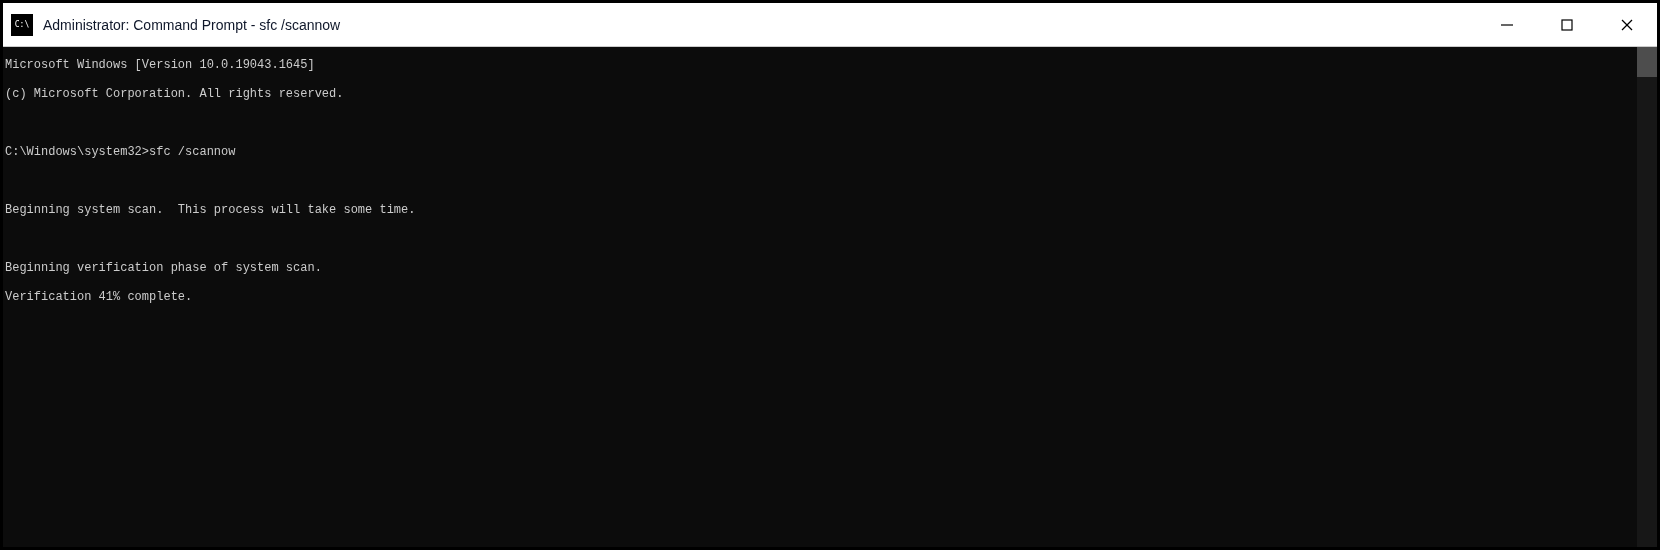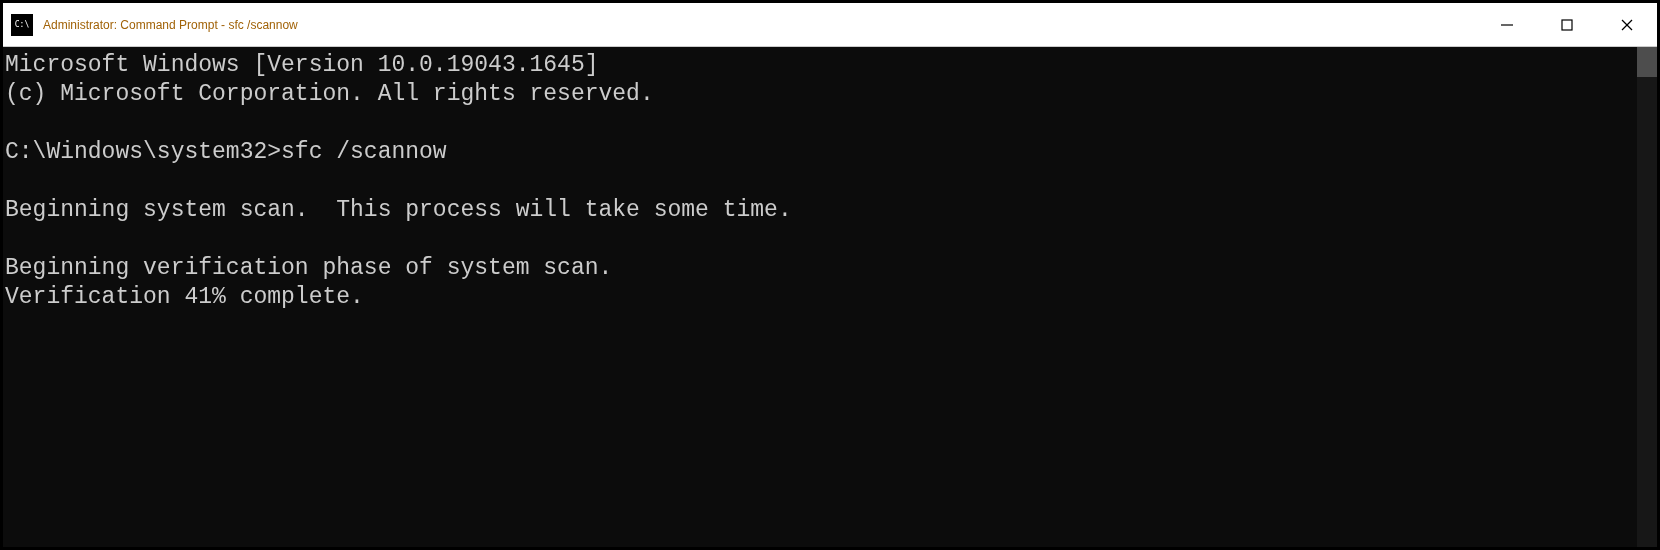--- a/index.html
+++ b/index.html
@@ -40,22 +40,22 @@
       align-items: center;
       justify-content: center;
     }
     .app-icon-text {
       color: #fff;
       font-size: 8px;
       font-family: monospace;
       line-height: 1;
     }
     .title-text {
-      font-size: 12px;
-      color: #a16207;
+      font-size: 14px;
+      color: #0f172a;
       flex: 1;
       font-weight: 400;
     }
     .window-controls {
       display: flex;
       height: 100%;
     }
     .win-btn {
       width: 60px;
       height: 100%;
@@ -72,21 +72,21 @@
       flex: 1;
       display: flex;
       background: #0c0c0c;
       position: relative;
     }
     .terminal {
       flex: 1;
       background: #0c0c0c;
       color: #cccccc;
       font-family: Consolas, "Courier New", monospace;
-      font-size: 23px;
+      font-size: 12px;
       line-height: 29px;
       padding: 4px 2px;
       white-space: pre;
       overflow: hidden;
     }
     .scrollbar {
       width: 20px;
       background: #171717;
       position: relative;
     }

